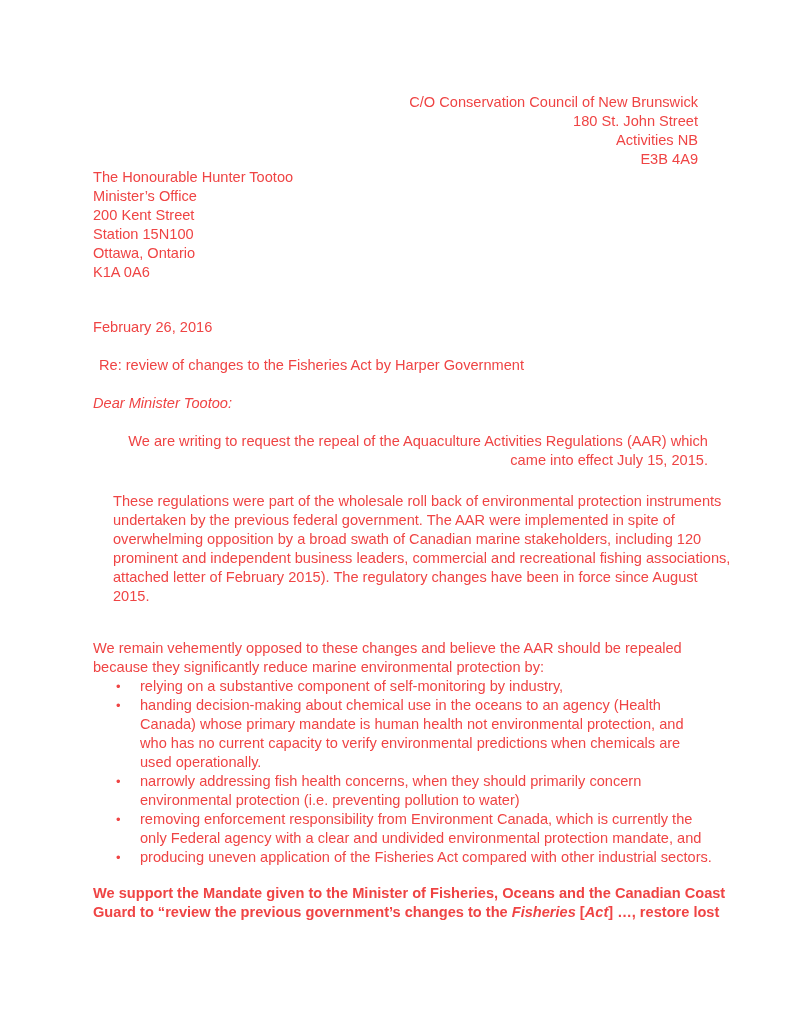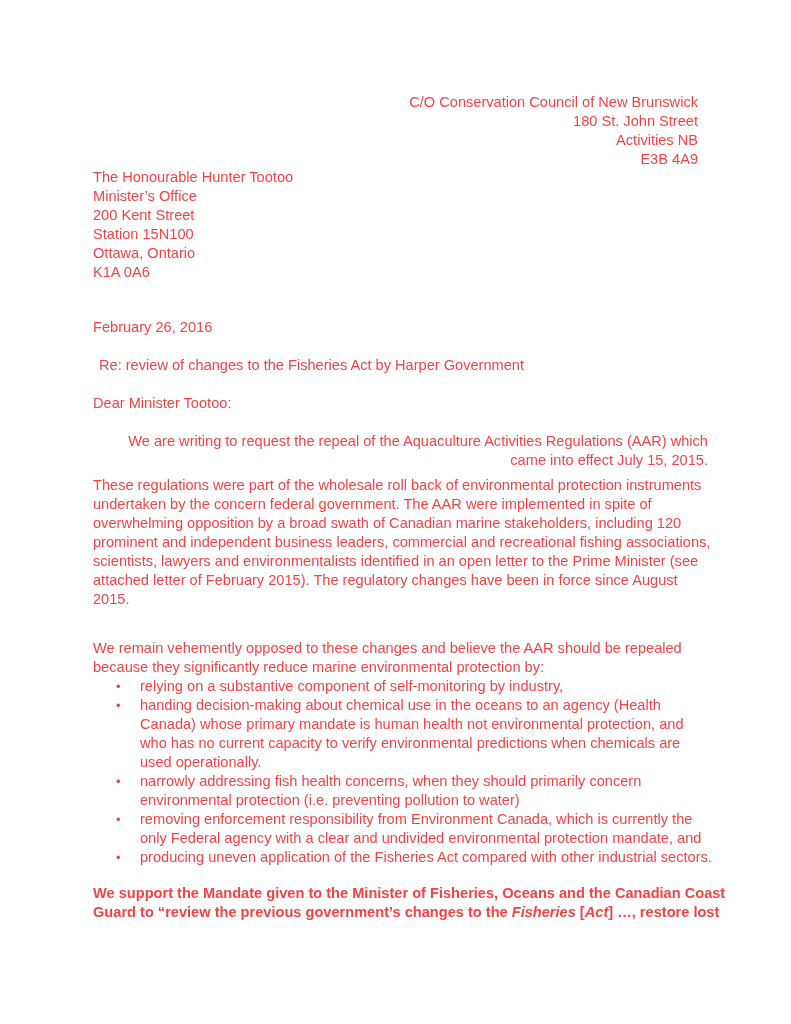--- a/index.html
+++ b/index.html
@@ -8,24 +8,24 @@
     position: absolute; left: 0; top: 0; width: 791px; height: 1024px;
     font-family: "Liberation Sans", sans-serif;
     font-size: 14.6px; line-height: 19px; color: #ef4444;
   }
   .sender {
     position: absolute; right: 93px; top: 93px; text-align: right;
   }
   .recipient { position: absolute; left: 93px; top: 168px; }
   .date { position: absolute; left: 93px; top: 318px; }
   .subject { position: absolute; left: 99px; top: 356px; font-weight: normal; }
-  .salutation { position: absolute; left: 93px; top: 394px; }
+  .salutation { position: absolute; left: 93px; top: 394px; font-style: italic; }
   .para { position: absolute; left: 93px; width: 615px; margin: 0; }
   .p1 { top: 432px; text-align: right; }
-  .p2 { top: 476px; }
+  .p2 { top: 492px; margin-left: 20px; }
   .p3 { top: 639px; }
   .p4 { top: 884px; font-weight: bold; }
   .bullets {
     position: absolute; left: 93px; top: 677px; width: 615px;
     margin: 0; padding: 0; list-style: none;
   }
   .bullets li { position: relative; padding-left: 47px; }
   .bullets li .dot {
     position: absolute; left: 23px; top: 0; font-size: 13px;
   }
@@ -59,24 +59,23 @@
 
   <div class="salutation">Dear Minister Tootoo:</div>
 
   <p class="para p1">
     <span class="line">We are writing to request the repeal of the Aquaculture Activities Regulations (AAR) which</span>
     <span class="line">came into effect July 15, 2015.</span>
   </p>
 
   <p class="para p2">
     <span class="line">These regulations were part of the wholesale roll back of environmental protection instruments</span>
-    <span class="line">undertaken by the concern federal government. The AAR were implemented in spite of</span>
+    <span class="line">undertaken by the previous federal government. The AAR were implemented in spite of</span>
     <span class="line">overwhelming opposition by a broad swath of Canadian marine stakeholders, including 120</span>
     <span class="line">prominent and independent business leaders, commercial and recreational fishing associations,</span>
-    <span class="line">scientists, lawyers and environmentalists identified in an open letter to the Prime Minister (see</span>
     <span class="line">attached letter of February 2015). The regulatory changes have been in force since August</span>
     <span class="line">2015.</span>
   </p>
 
   <p class="para p3">
     <span class="line">We remain vehemently opposed to these changes and believe the AAR should be repealed</span>
     <span class="line">because they significantly reduce marine environmental protection by:</span>
   </p>
 
   <ul class="bullets">

